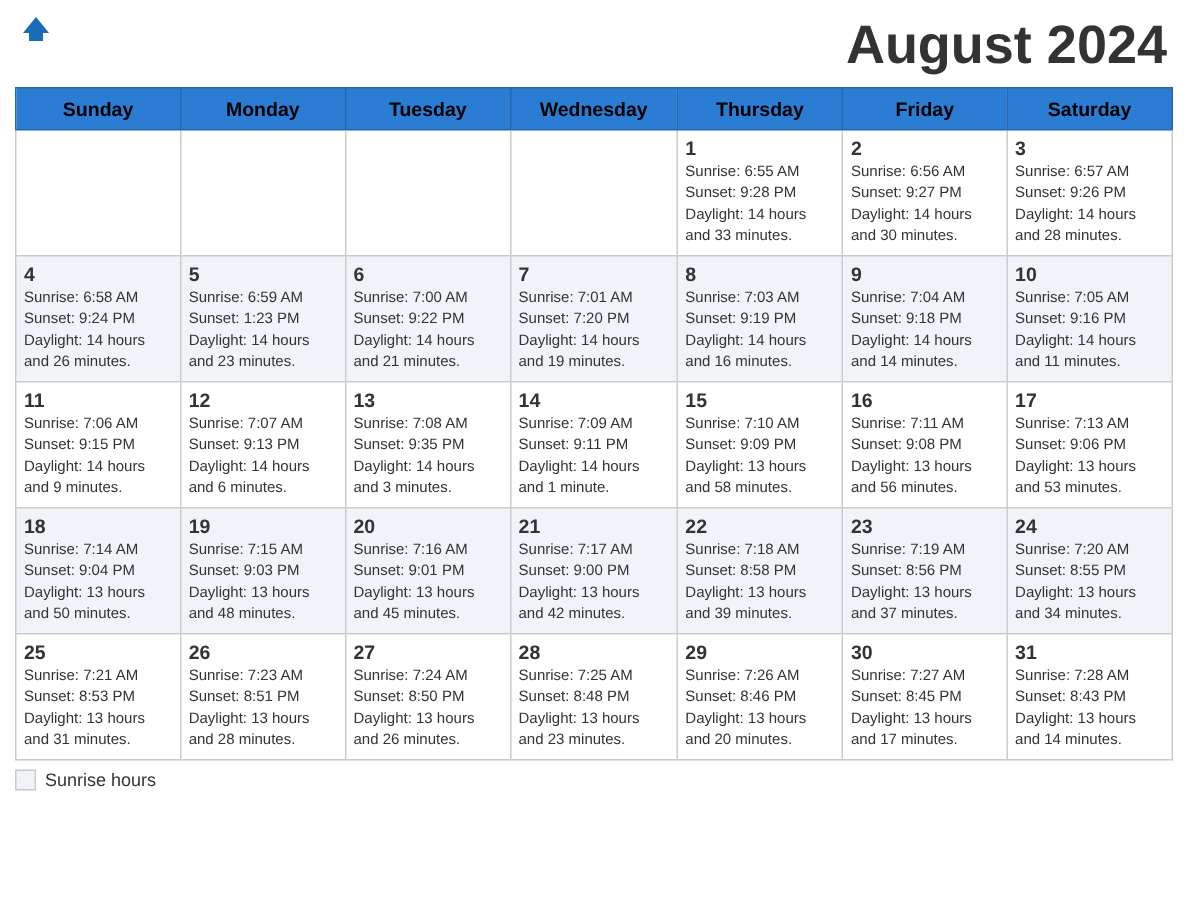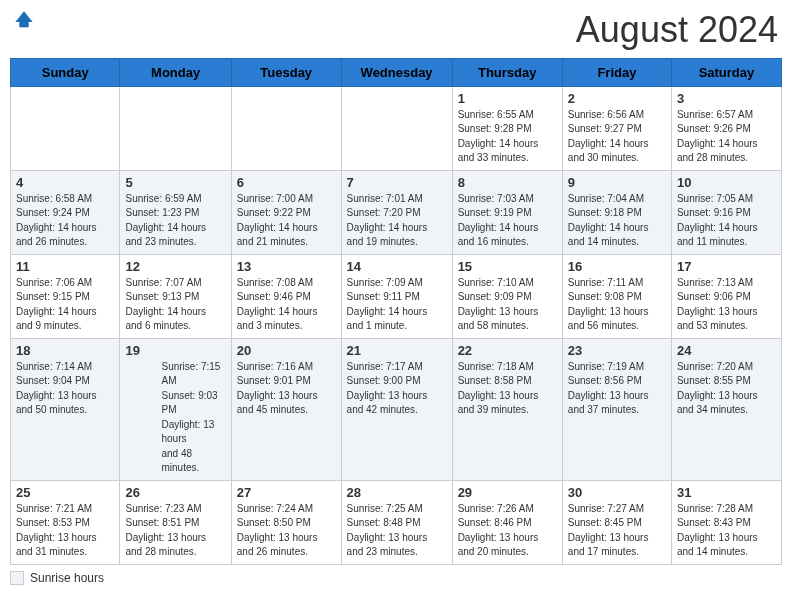--- a/index.html
+++ b/index.html
@@ -39,21 +39,21 @@
     .logo-icon {
       width: 20px;
       height: 20px;
       margin-right: 2px;
     }
     .title-block {
       text-align: right;
     }
     .month-year {
       font-size: 36px;
-      font-weight: normal;
+      font-weight: bold;
       color: #333;
       line-height: 1.1;
     }
     .location {
       font-size: 16px;
       color: #555;
     }
     .calendar {
       width: 100%;
       border-collapse: collapse;
@@ -236,21 +236,21 @@
         <td>
           <span class="day-number">12</span>
           <div class="day-info" style="white-space: pre-line;">Sunrise: 7:07 AM
 Sunset: 9:13 PM
 Daylight: 14 hours
 and 6 minutes.</div>
         </td>
         <td>
           <span class="day-number">13</span>
           <div class="day-info" style="white-space: pre-line;">Sunrise: 7:08 AM
-Sunset: 9:46 PM
+Sunset: 9:35 PM
 Daylight: 14 hours
 and 3 minutes.</div>
         </td>
         <td>
           <span class="day-number">14</span>
           <div class="day-info" style="white-space: pre-line;">Sunrise: 7:09 AM
 Sunset: 9:11 PM
 Daylight: 14 hours
 and 1 minute.</div>
         </td>
@@ -279,21 +279,21 @@
       <tr>
         <td>
           <span class="day-number">18</span>
           <div class="day-info" style="white-space: pre-line;">Sunrise: 7:14 AM
 Sunset: 9:04 PM
 Daylight: 13 hours
 and 50 minutes.</div>
         </td>
         <td>
           <span class="day-number">19</span>
-          <div class="day-info" style="white-space: pre-line; margin-left: 36px;">Sunrise: 7:15 AM
+          <div class="day-info" style="white-space: pre-line;">Sunrise: 7:15 AM
 Sunset: 9:03 PM
 Daylight: 13 hours
 and 48 minutes.</div>
         </td>
         <td>
           <span class="day-number">20</span>
           <div class="day-info" style="white-space: pre-line;">Sunrise: 7:16 AM
 Sunset: 9:01 PM
 Daylight: 13 hours
 and 45 minutes.</div>

